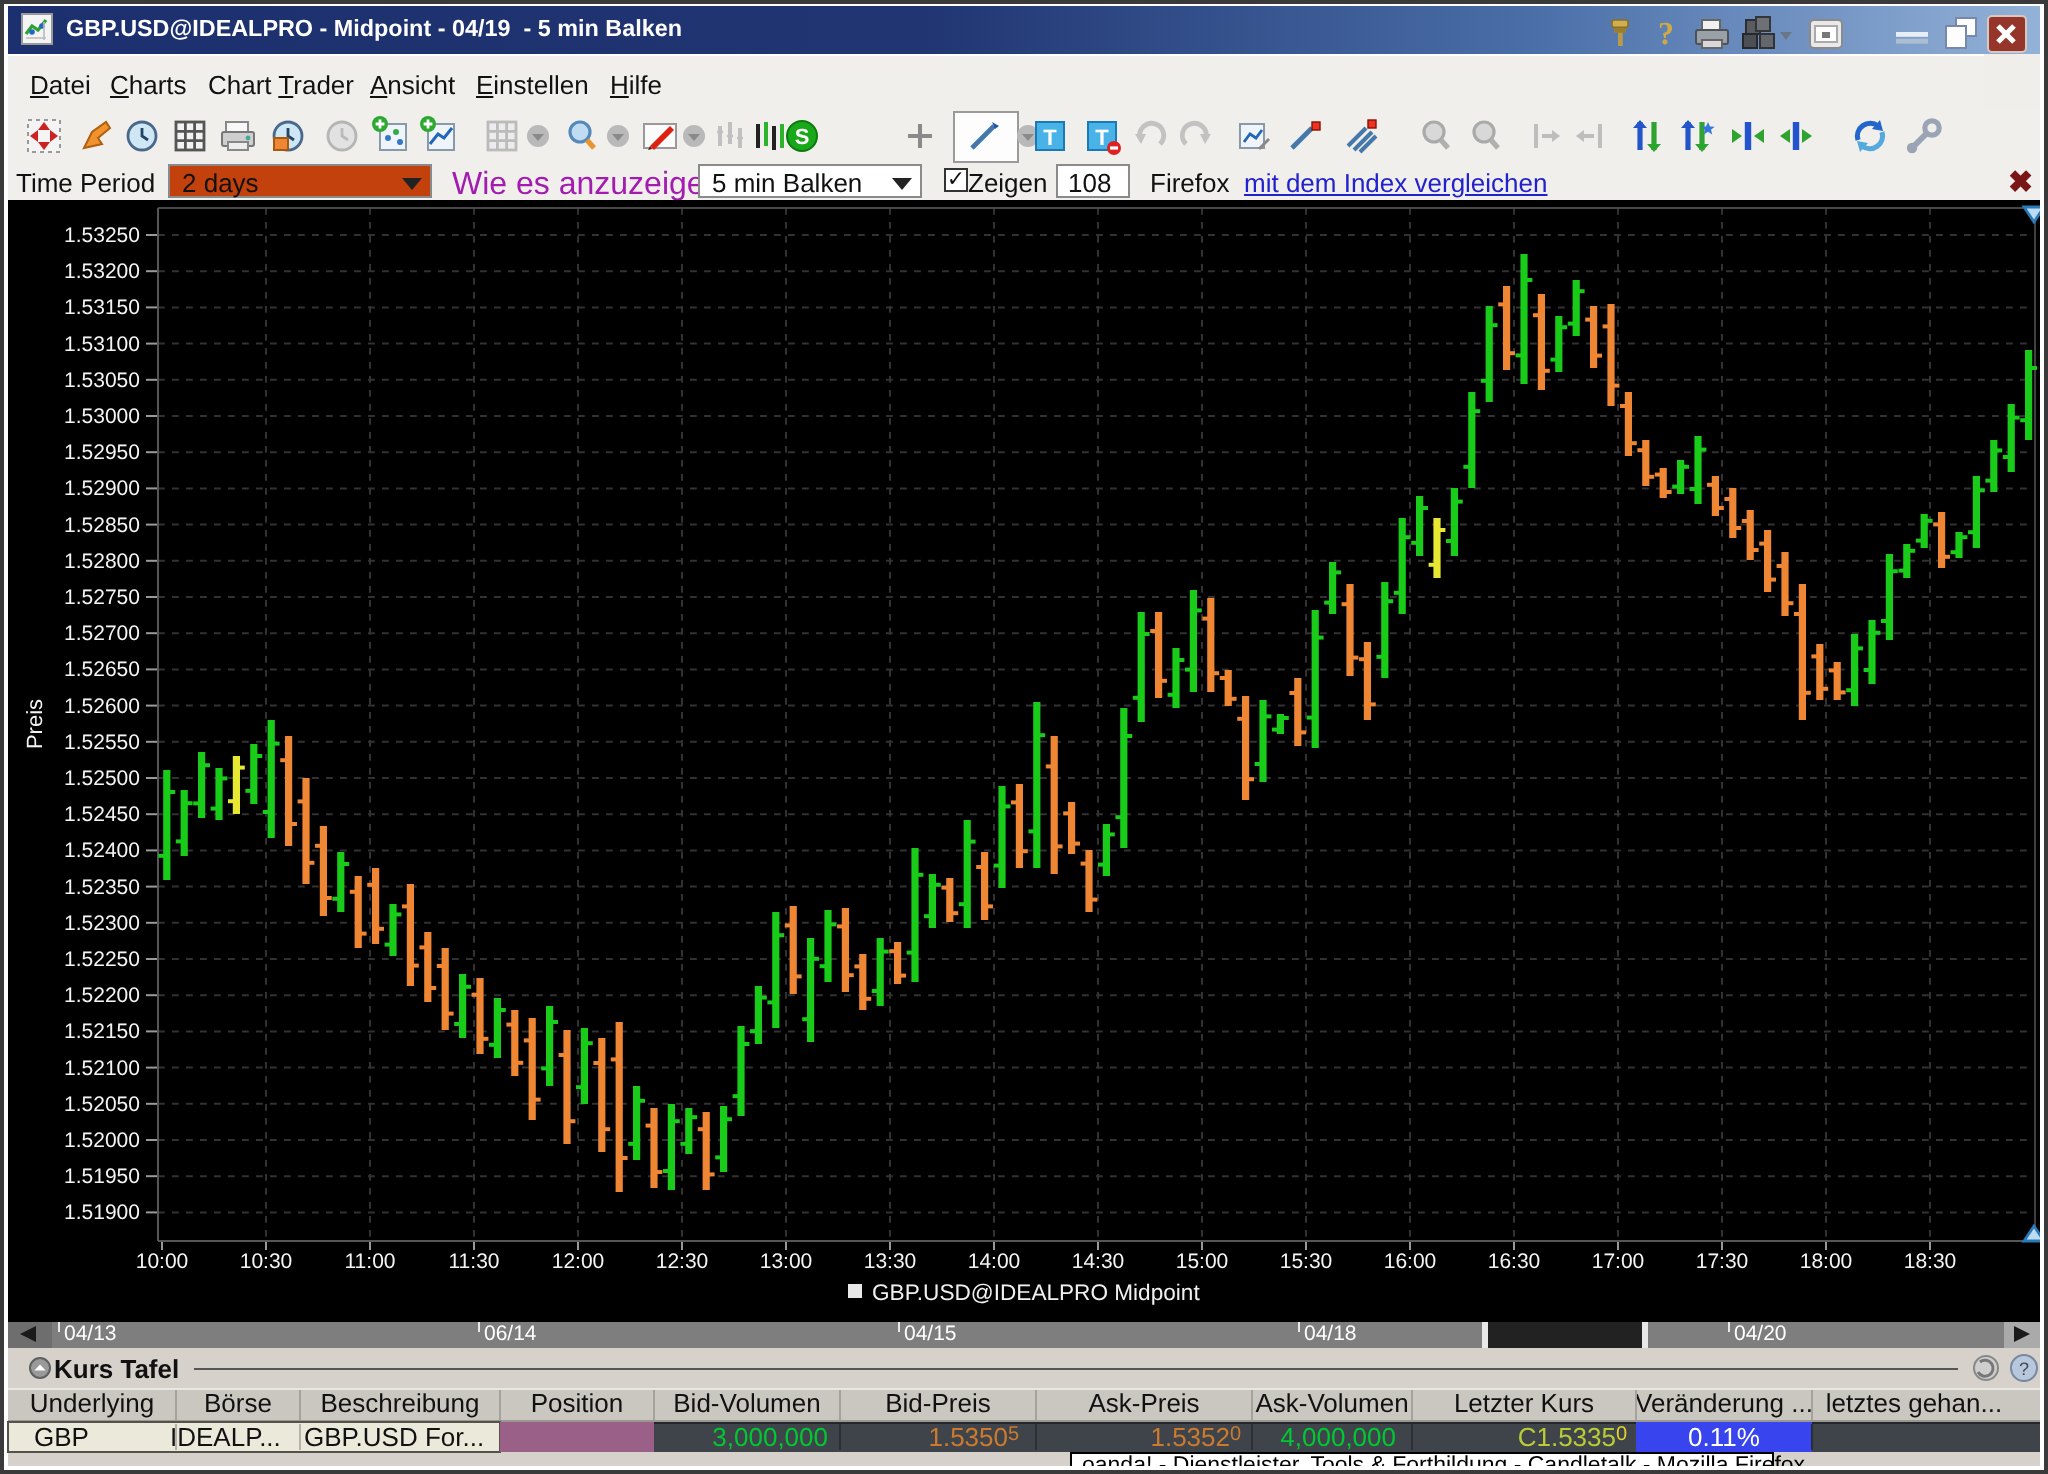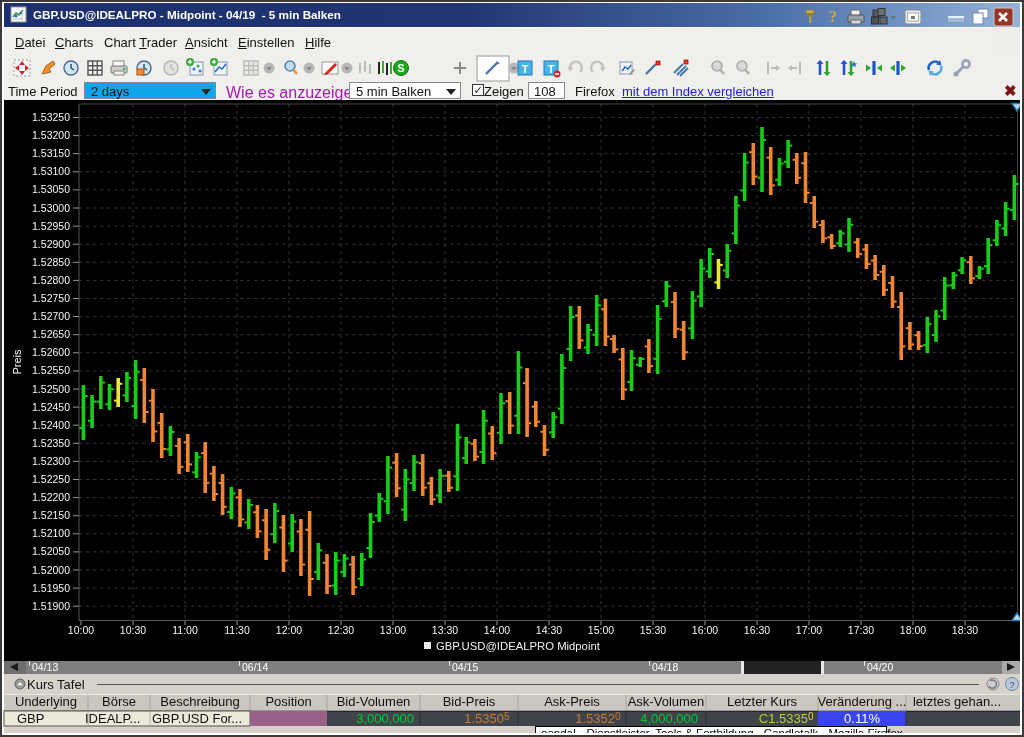--- a/index.html
+++ b/index.html
@@ -249,21 +249,21 @@
       <g transform="translate(958,13)">
         <path d="M-6 6 L2 -2" stroke="#9aa4b4" stroke-width="3"></path>
         <circle cx="4" cy="-4" r="3.6" fill="none" stroke="#9aa4b4" stroke-width="2.6"></circle>
         <circle cx="-6" cy="6" r="2.6" fill="#9aa4b4"></circle>
       </g>
     </svg>
 </div>
 
 <div class="abs" style="left:4px;top:82px;width:1016px;height:18px;background:#f1efec">
   <div class="abs" style="left:4px;top:2px;font-size:13px;color:#111">Time Period</div>
-  <div class="abs" style="left:80px;top:0px;width:132px;height:17px;background:#0ea5e9;border:1px solid #8a8a8a">
+  <div class="abs" style="left:80px;top:0px;width:132px;height:17px;background:#c2410c;border:1px solid #8a8a8a">
     <div class="abs" style="left:6px;top:1px;font-size:13px;color:#111">2 days</div>
     <div class="abs" style="right:4px;top:6px;width:0;height:0;border-left:5px solid transparent;border-right:5px solid transparent;border-top:6px solid #222"></div>
   </div>
   <div class="abs" style="left:222px;top:2px;font-size:16px;color:#a21caf">Wie es anzuzeigen ist</div>
   <div class="abs" style="left:345px;top:0px;width:112px;height:17px;background:#fff;border:1px solid #8a8a8a">
     <div class="abs" style="left:6px;top:1px;font-size:13px;color:#111">5 min Balken</div>
     <div class="abs" style="right:4px;top:6px;width:0;height:0;border-left:5px solid transparent;border-right:5px solid transparent;border-top:6px solid #222"></div>
   </div>
   <div class="abs" style="left:468px;top:2px;width:12px;height:12px;background:#fff;border:1px solid #333;font-size:11px;line-height:11px;color:#111;text-align:center">✓</div>
   <div class="abs" style="left:480px;top:2px;font-size:13px;color:#111">Zeigen</div>
@@ -770,21 +770,21 @@
   <div class="abs" style="left:998px;top:0;width:18px;height:13px;background:#aaa">
     <div class="abs" style="left:5px;top:2px;width:0;height:0;border-top:4.5px solid transparent;border-bottom:4.5px solid transparent;border-left:8px solid #1a1a1a"></div>
   </div>
 </div>
 
 <div class="abs" style="left:4px;top:674px;width:1016px;height:59px;background:#d6d2cb">
   <svg width="24" height="14" style="position:absolute;left:8px;top:3px">
       <circle cx="8" cy="7" r="5" fill="#9a9a9a" stroke="#5f5f5f"></circle>
       <path d="M5.2 8.2 l2.8 -3 2.8 3 z" fill="#fff"></path>
     </svg>
-  <div class="abs" style="left:23px;top:3px;font-size:13px;font-weight:normal;color:#111">Kurs Tafel</div>
+  <div class="abs" style="left:23px;top:3px;font-size:13px;font-weight:bold;color:#111">Kurs Tafel</div>
   <div class="abs" style="left:93px;top:10px;width:882px;height:1px;background:#555"></div>
   <svg width="36" height="16" style="position:absolute;left:982px;top:2px">
       <circle cx="7" cy="8" r="6" fill="#cfcfcf" stroke="#888"></circle>
       <path d="M4 5 a4 4 0 1 1 -1 5" stroke="#777" fill="none" stroke-width="1.5"></path>
       <circle cx="26" cy="8" r="6.5" fill="#b8c8dc" stroke="#7788a0"></circle>
       <text x="26" y="11.5" font-size="9" text-anchor="middle" fill="#445">?</text>
     </svg>
 
   <div class="abs" style="left:0px;top:20px;width:1016px;height:17px;background:#cac7c0;border-top:1px solid #e9e7e2;border-bottom:1px solid #9a9790">
   </div>

